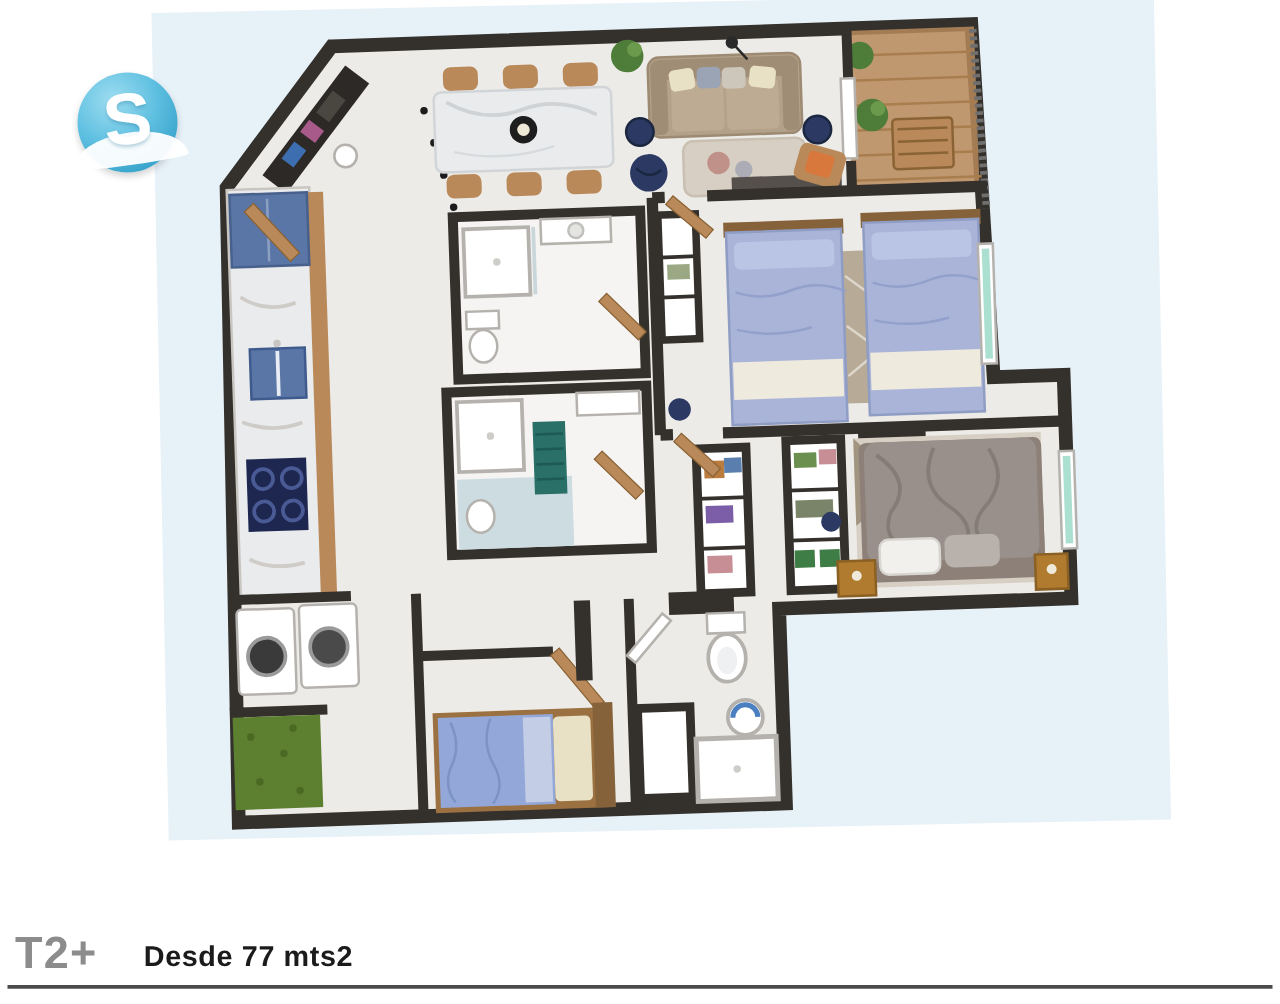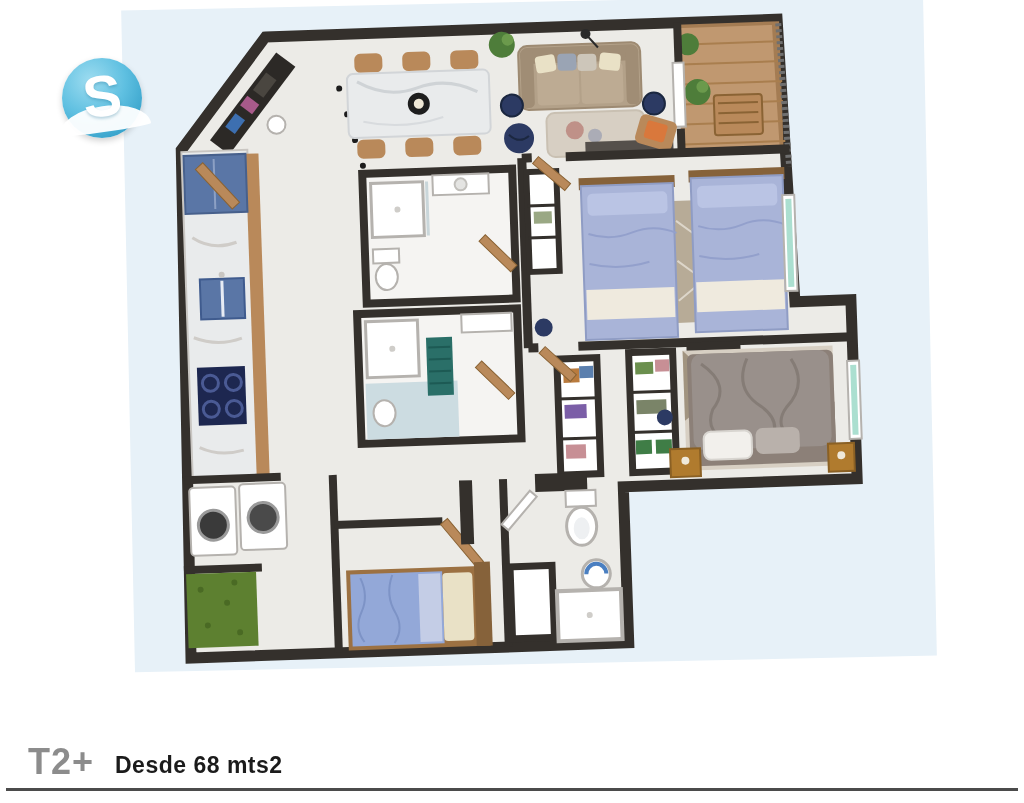--- a/index.html
+++ b/index.html
@@ -15,21 +15,21 @@
   .logo::after{content:"";position:absolute;left:-4px;bottom:6px;width:92px;height:26px;background:#fff;
                border-radius:50% 50% 50% 50%/90% 90% 10% 10%;transform:rotate(-8deg);opacity:.95;}
   .logo-s{position:relative;z-index:2;color:#fff;font-weight:bold;font-size:58px;line-height:1;
           transform:rotate(-6deg) translateY(-2px);text-shadow:0 2px 3px rgba(0,90,130,.25);}
   
   .entrance-arrow{position:absolute;left:232px;top:122px;color:var(--arrow);font-size:34px;font-weight:bold;
                   transform:scale(1.5,1.15);transform-origin:left center;line-height:1;}
   
   .floorplan{position:absolute;left:126px;top:6px;transform:rotate(-2deg);transform-origin:50% 50%;}
   
-  .footer-type{position:absolute;left:28px;top:741px;font-size:36px;font-weight:bold;color:var(--type_text);letter-spacing:1px;}
+  .footer-type{position:absolute;left:12px;top:741px;font-size:36px;font-weight:bold;color:var(--type_text);letter-spacing:1px;}
   .footer-area{position:absolute;left:115px;top:752px;font-size:23px;font-weight:bold;color:var(--text_dark);letter-spacing:.5px;}
   .bottom-rule{position:absolute;left:6px;top:788px;width:1012px;height:3px;background:var(--rule);}
   
   .f-floor{fill:var(--floor);} .f-warm{fill:var(--floor_warm);} .f-wall{fill:var(--wall);}
   .f-wood{fill:var(--wood);} .f-woodd{fill:var(--wood_dark);} .f-marble{fill:var(--marble);}
   .f-kblue{fill:var(--kitchen_blue);} .f-navy{fill:var(--navy);} .f-cook{fill:var(--cooktop);}
   .f-sofa{fill:var(--sofa);} .f-sofad{fill:var(--sofa_dark);} .f-orange{fill:var(--orange);}
   .f-lav{fill:var(--lavender);} .f-duvet{fill:var(--duvet);} .f-cream{fill:var(--cream);}
   .f-turf{fill:var(--turf);} .f-teal{fill:var(--teal);} .f-glass{fill:var(--glass);}
   .f-rug{fill:var(--rug);} .f-rugd{fill:var(--rug_dark);} .f-plant{fill:var(--plant);}
@@ -312,15 +312,15 @@
         <rect x="372" y="516" width="44" height="9" class="f-white s-gray" stroke-width="2"></rect>
       </g>
     </g>
 
     <g transform="rotate(49 80 148)">
       <rect x="80" y="144" width="54" height="10" class="f-wood" stroke="#8a6334" stroke-width="1"></rect>
     </g>
   </svg>
 
   <div class="footer-type">T2+</div>
-  <div class="footer-area">Desde 68 mts2</div>
+  <div class="footer-area">Desde 77 mts2</div>
   <div class="bottom-rule"></div>
 </div>
 
 </body></html>

